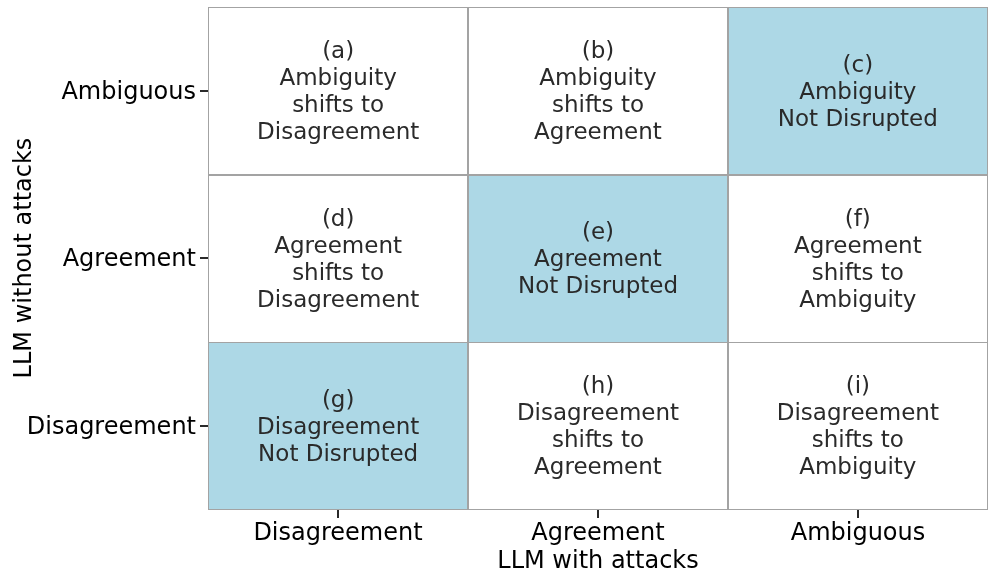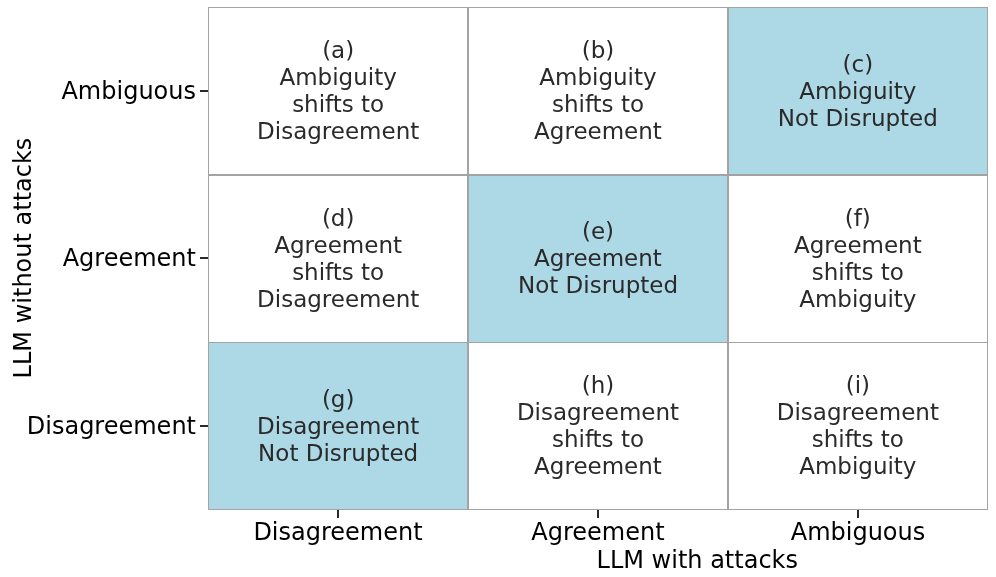--- a/index.html
+++ b/index.html
@@ -61,21 +61,21 @@
     text-align: center;
     font-size: 24px;
     line-height: 30px;
     color: #000000;
   }
   .xlabel {
     position: absolute;
     top: 546px;
     left: 398px;
     width: 400px;
-    text-align: right;
+    text-align: center;
     font-size: 24px;
     color: #000000;
   }
   .ylabel {
     position: absolute;
     left: 23px;
     top: 258px;
     transform: translate(-50%, -50%) rotate(-90deg);
     white-space: nowrap;
     font-size: 24px;

